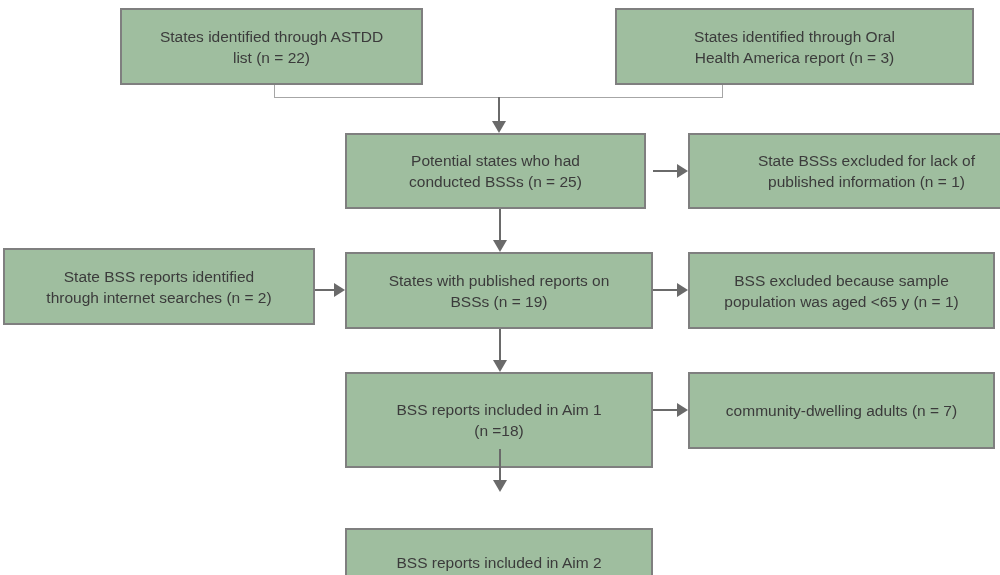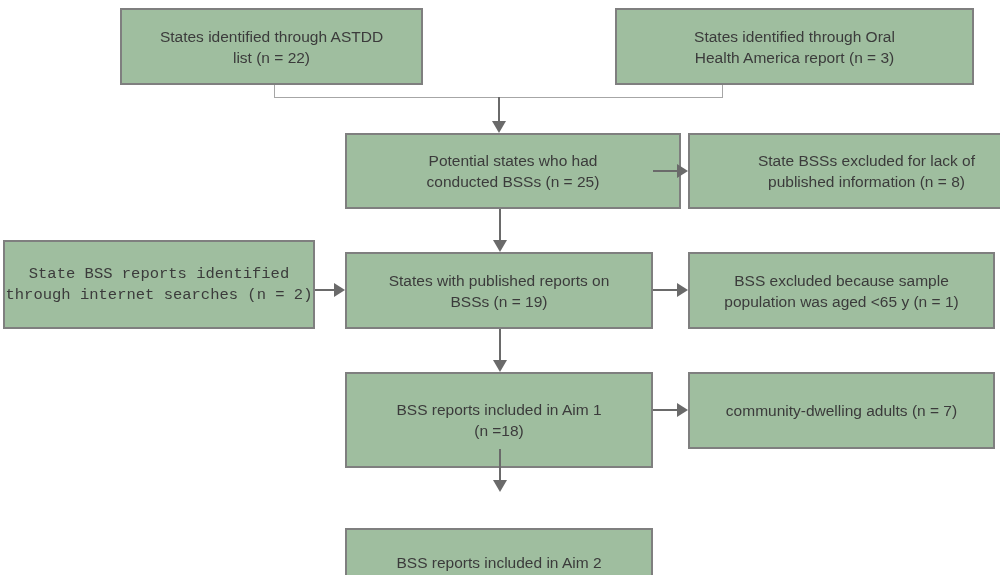--- a/index.html
+++ b/index.html
@@ -30,23 +30,23 @@
     text-align: center;
     color: var(--text);
     font-size: 15.5px;
     line-height: 21px;
   }
   .box span { display: block; white-space: nowrap; }
 
   
   #b-astdd      { left: 120px; top:   8px; width: 303px; height: 77px; }
   #b-oha        { left: 571px; top:   8px; width: 359px; height: 77px; margin-left: 44px; }
-  #b-potential  { left: 345px; top: 133px; width: 336px; height: 76px; }
+  #b-potential  { left: 345px; top: 133px; width: 301px; height: 76px; }
   #b-lack       { left: 688px; top: 133px; width: 357px; height: 76px; }
-  #b-internet   { left:   3px; top: 240px; width: 312px; height: 89px; font-family: Liberation Mono, monospace; }
+  #b-internet   { left:   3px; top: 248px; width: 312px; height: 77px; }
   #b-published  { left: 345px; top: 252px; width: 308px; height: 77px; }
   #b-aged       { left: 688px; top: 252px; width: 307px; height: 77px; }
   #b-aim1       { left: 345px; top: 372px; width: 308px; height: 96px; }
   #b-community  { left: 688px; top: 372px; width: 307px; height: 77px; }
   #b-aim2       { left: 345px; top: 492px; width: 308px; height: 90px; margin-top: 36px; }
 
   
   .cline { position: absolute; background: var(--connector); }
   #conn-left-drop  { left: 274px; top: 85px; width: 1px;  height: 12px; }
   #conn-right-drop { left: 722px; top: 85px; width: 1px;  height: 12px; }
@@ -103,21 +103,21 @@
   <div class="ahead-down" id="arr-merge-head"></div>
 
   <div class="box" id="b-potential">
     <span>Potential states who had</span>
     <span>conducted BSSs (n = 25)</span>
   </div>
   <div class="aline-h" id="arr-h1-line"></div>
   <div class="ahead-right" id="arr-h1-head"></div>
   <div class="box" id="b-lack">
     <span>State BSSs excluded for lack of</span>
-    <span>published information (n = 8)</span>
+    <span>published information (n = 1)</span>
   </div>
 
   <div class="aline-v" id="arr-v1-line"></div>
   <div class="ahead-down" id="arr-v1-head"></div>
 
   <div class="box" id="b-internet">
     <span>State BSS reports identified</span>
     <span>through internet searches (n = 2)</span>
   </div>
   <div class="aline-h" id="arr-hl-line"></div>

